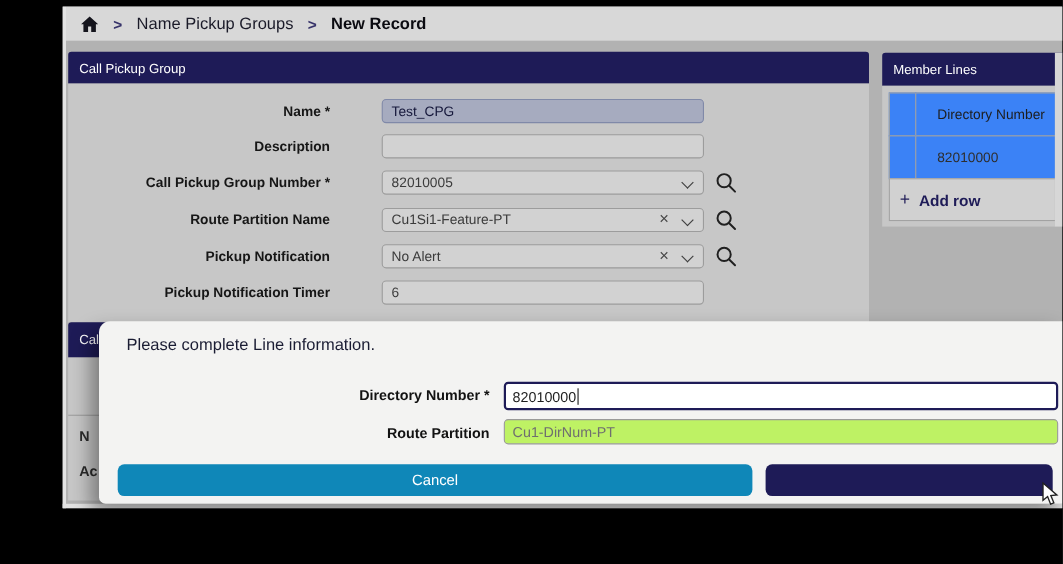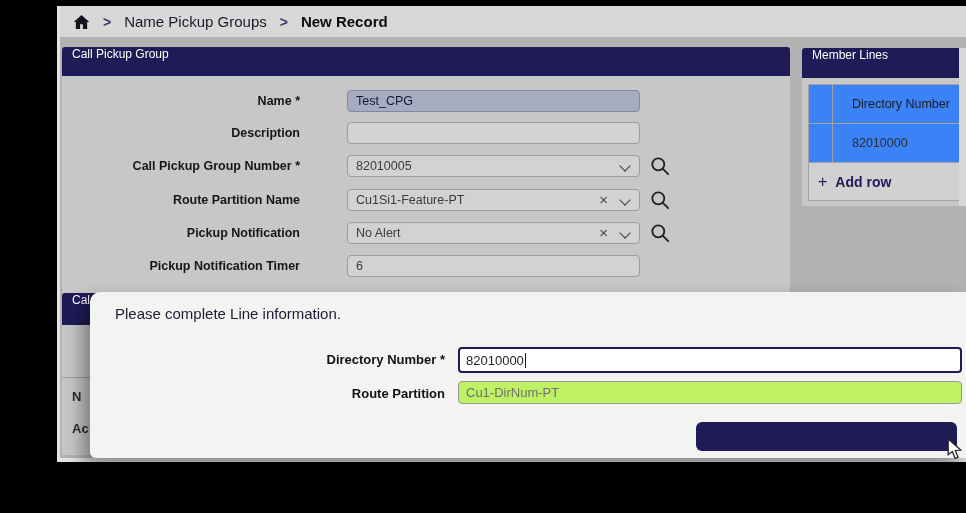--- a/index.html
+++ b/index.html
@@ -14,21 +14,21 @@
 
   
   .breadcrumb{left:60px;top:6px;width:906px;height:31px;background:#d8d8d8;
               display:flex;align-items:center;padding-left:13px;gap:13px;}
   .crumb{font-size:15px;font-weight:500;color:#1a1a28;}
   .crumb.current{font-weight:700;color:#0b0b11;}
   .bc-sep{font-size:14px;font-weight:700;color:#37336a;}
   .home{display:flex;align-items:center;}
 
   
-  .panel-hdr{background:#1e1b57;color:#fff;font-size:12px;display:flex;
+  .panel-hdr{background:#1e1b57;color:#fff;font-size:12px;display:flex;align-items:center;
              padding-left:10px;border-radius:3px 3px 0 0;}
   .cpg-hdr{left:62px;top:47px;width:728px;height:29px;}
   .cpg-body{left:62px;top:76px;width:728px;height:217px;background:#c7c7c7;}
   .mem-hdr{left:802px;top:48px;width:164px;height:30px;border-radius:3px 0 0 0;}
   .mem-body{left:802px;top:78px;width:157px;height:128px;background:#c7c7c7;}
   .right-strip{left:959px;top:48px;width:7px;height:158px;background:#d7d7d7;}
 
   
   .flabel{width:230px;left:70px;height:22px;font-size:12.5px;font-weight:700;color:#161616;
           text-align:right;line-height:22px;}
@@ -182,20 +182,21 @@
 
   <div class="abs mlabel ml1">Directory Number *</div>
   <div class="abs minput mi1">
     <span>82010000</span>
     <span class="caret"></span>
   </div>
 
   <div class="abs mlabel ml2">Route Partition</div>
   <div class="abs minput mi2">Cu1-DirNum-PT</div>
 
+  <div class="abs btn btn-cancel">Cancel</div>
   <div class="abs btn btn-navy"></div>
 
   <div class="abs cursor">
     <svg width="16" height="22" viewBox="0 0 15 21">
         <path d="M1 1 L1 16 L5 12.8 L7.6 19.4 L10.4 18.2 L7.8 11.9 L13 11.5 Z" fill="#fff" stroke="#222" stroke-width="1.2"></path>
       </svg>
   </div>
 
 </div>
 

